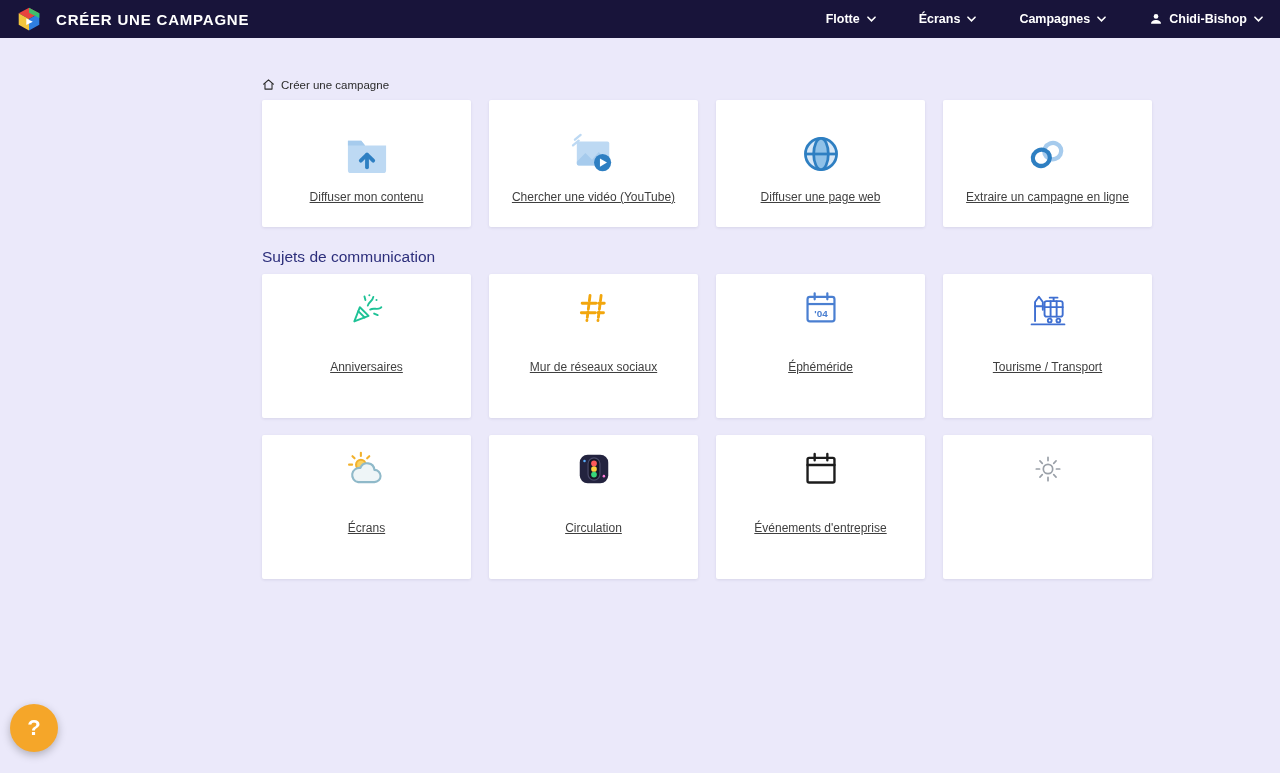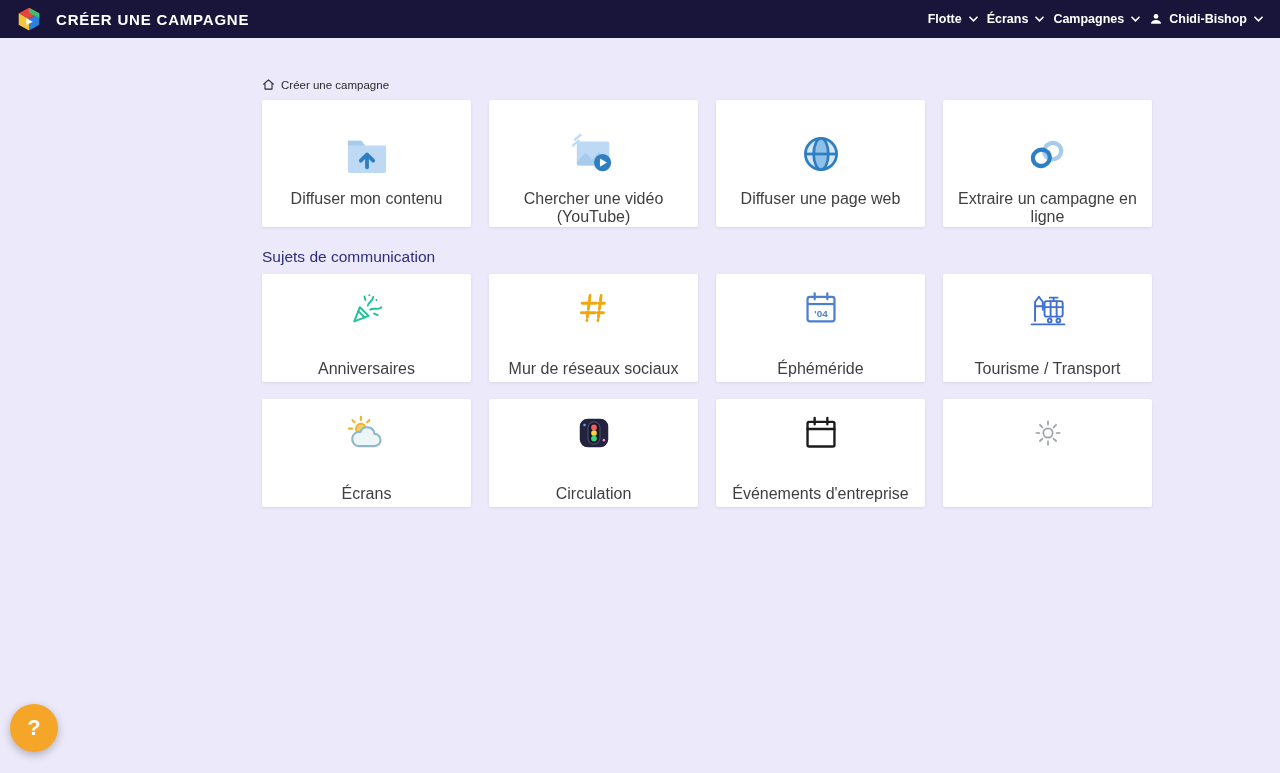--- a/index.html
+++ b/index.html
@@ -12,21 +12,21 @@
   .navbar {
     position:fixed; top:0; left:0; width:1280px; height:38px;
     background:#18143a; display:flex; align-items:center;
     padding:0 16px; z-index:20;
   }
   .logo { display:flex; align-items:center; cursor:pointer; }
   .navbar-title {
     color:#ffffff; font-weight:bold; font-size:15px;
     letter-spacing:0.8px; margin-left:14px;
   }
-  .nav-right { margin-left:auto; display:flex; align-items:center; gap:8px; }
+  .nav-right { margin-left:auto; display:flex; align-items:center; gap:42px; }
   .nav-item {
     color:#ffffff; font-size:12.5px; font-weight:bold;
     display:flex; align-items:center; gap:6px; cursor:pointer; white-space:nowrap;
   }
   .nav-item svg { display:block; }
   
   .content { padding-top:38px; }
   .container { margin-left:262px; width:890px; }
   .breadcrumb {
     display:flex; align-items:center; gap:6px;
@@ -38,24 +38,24 @@
   .topics-grid { row-gap:17px; }
   .card {
     background:#ffffff; border-radius:2px;
     box-shadow:0 1px 3px rgba(40,40,90,0.10);
     display:flex; flex-direction:column; align-items:center;
     cursor:pointer;
   }
   .creation-grid .card { height:127px; padding-top:30px; }
   .creation-grid .icon-wrap { height:48px; display:flex; align-items:center; justify-content:center; }
   .creation-grid .card-label { margin-top:12px; }
-  .topics-grid .card { height:108px; padding-top:14px; }
+  .topics-grid .card { height:144px; padding-top:14px; }
   .topics-grid .icon-wrap { height:40px; display:flex; align-items:center; justify-content:center; }
   .topics-grid .card-label { margin-top:32px; }
-  .card-label { font-size:16px; color:#3f3f3f; text-align:center; padding:0 6px; }
+  .card-label { font-size:12px; color:#3f3f3f; text-align:center; padding:0 6px;text-decoration:underline; }
   .section-title {
     margin:22px 0 9px; font-size:15.5px; line-height:16px;
     font-weight:normal; color:#2c2e7b;
   }
   
   .help-btn {
     position:fixed; left:10px; bottom:21px; width:48px; height:48px;
     border-radius:50%; background:#f5a629; color:#ffffff;
     font-size:22px; font-weight:bold; font-family:"Liberation Sans", sans-serif;
     display:flex; align-items:center; justify-content:center;

